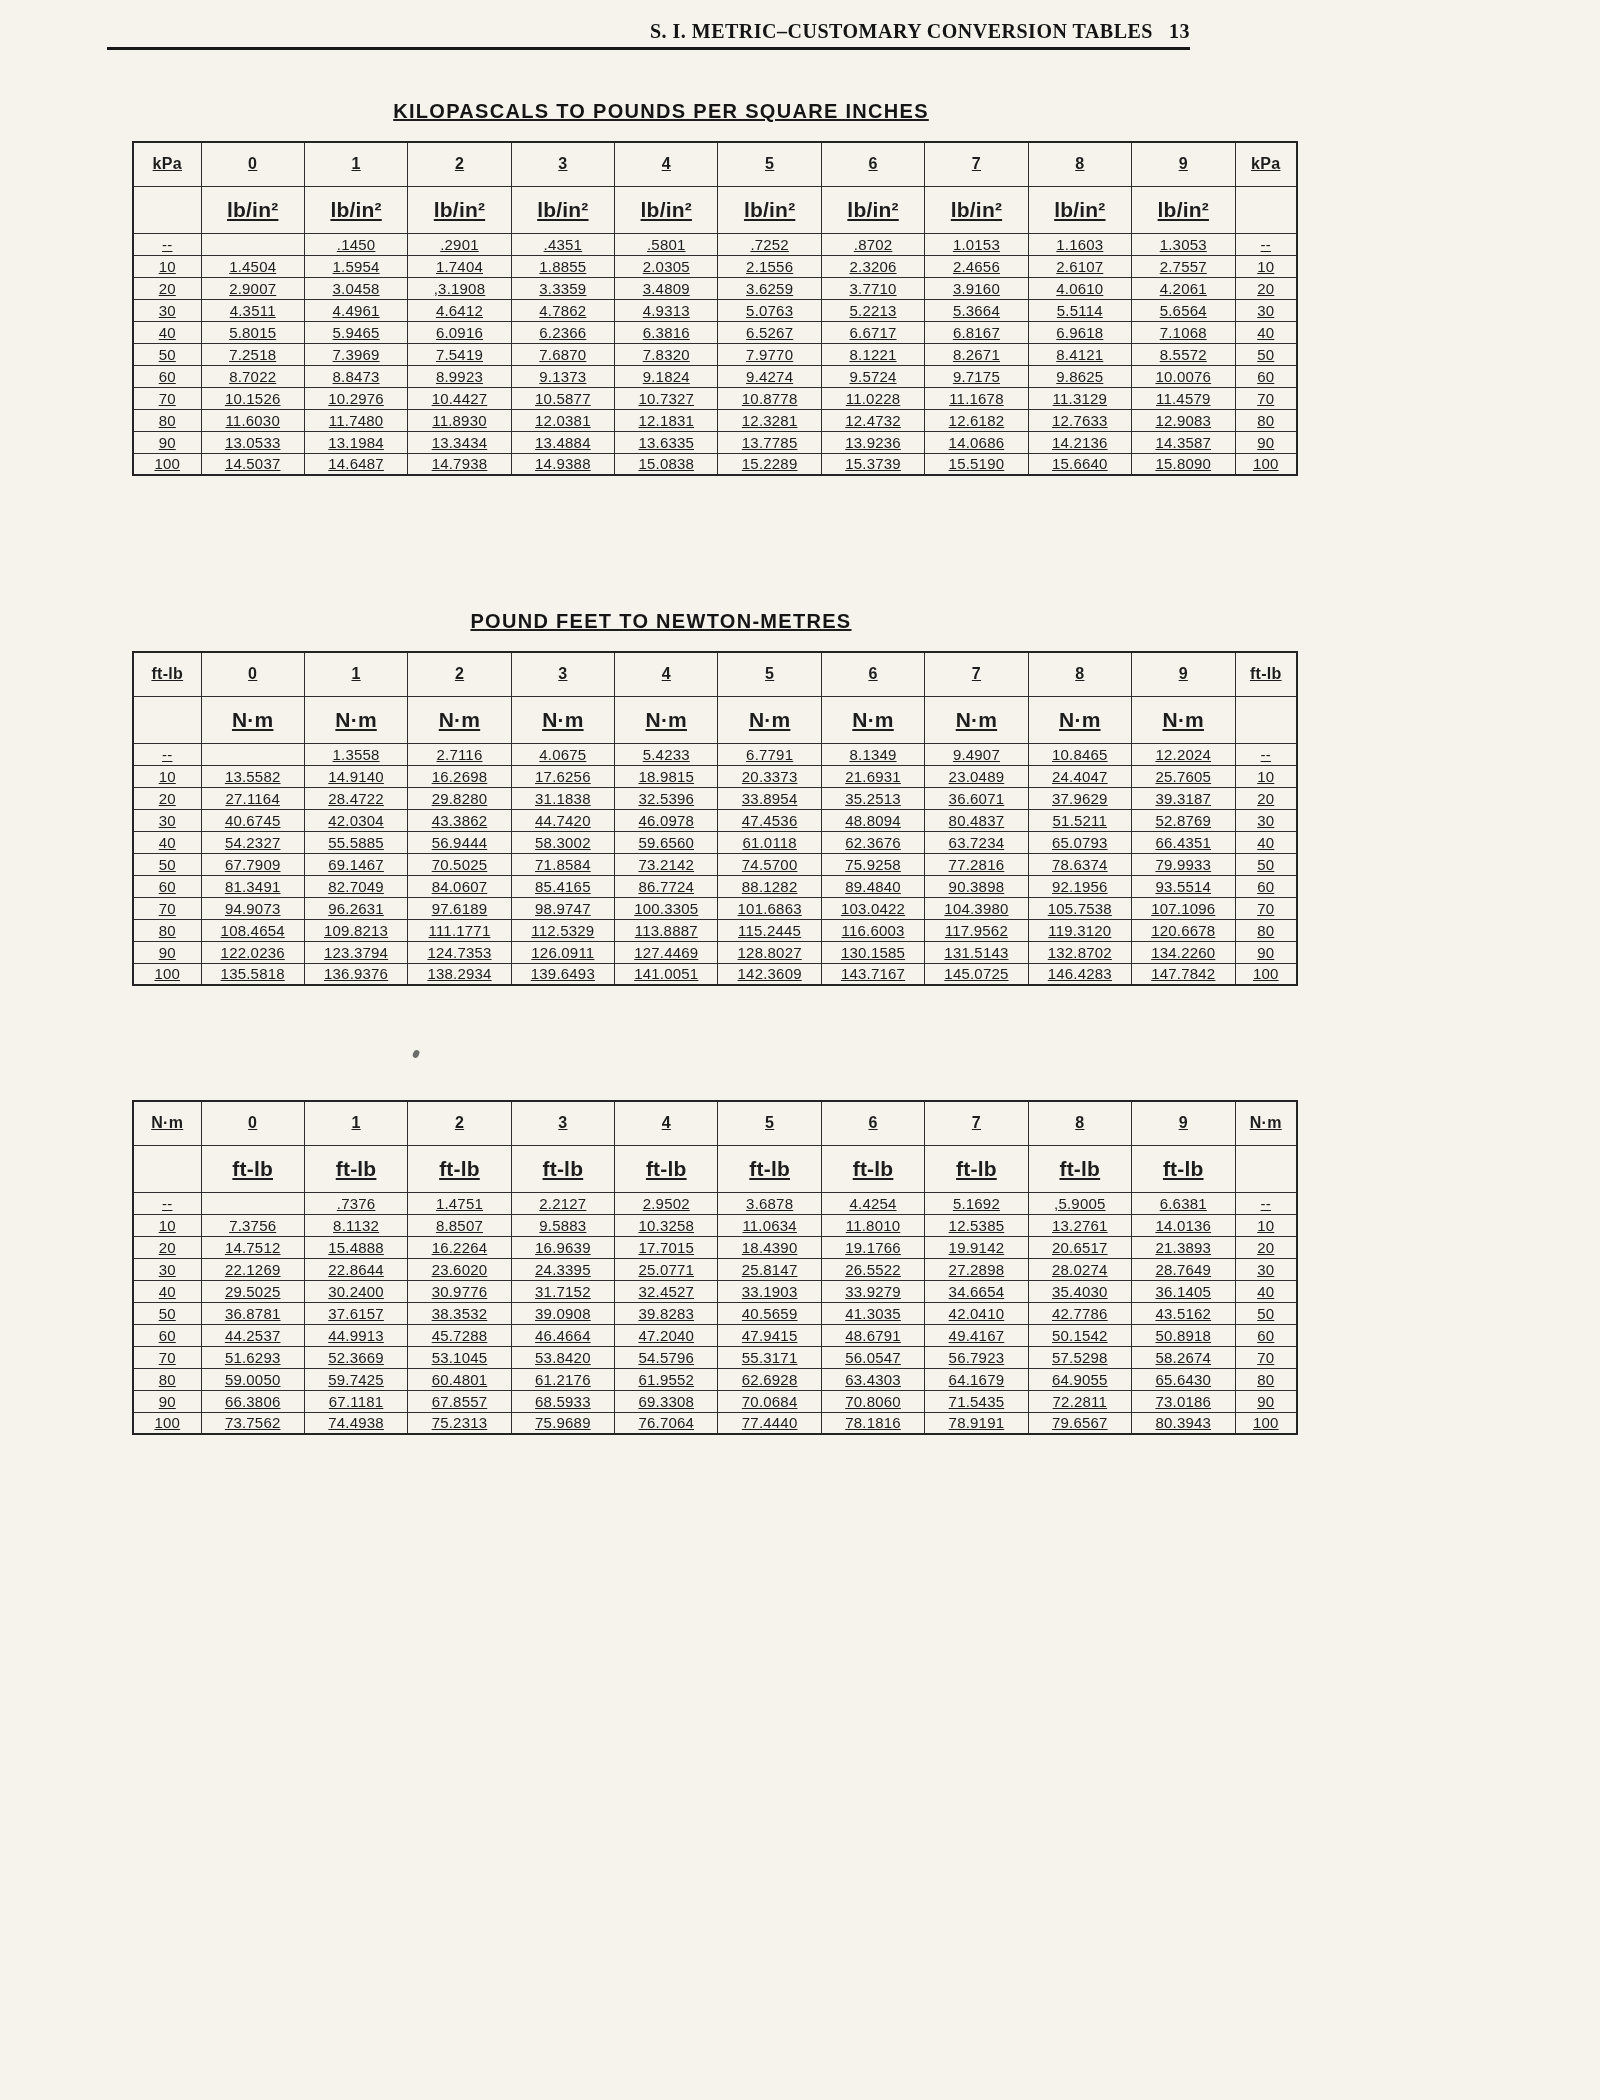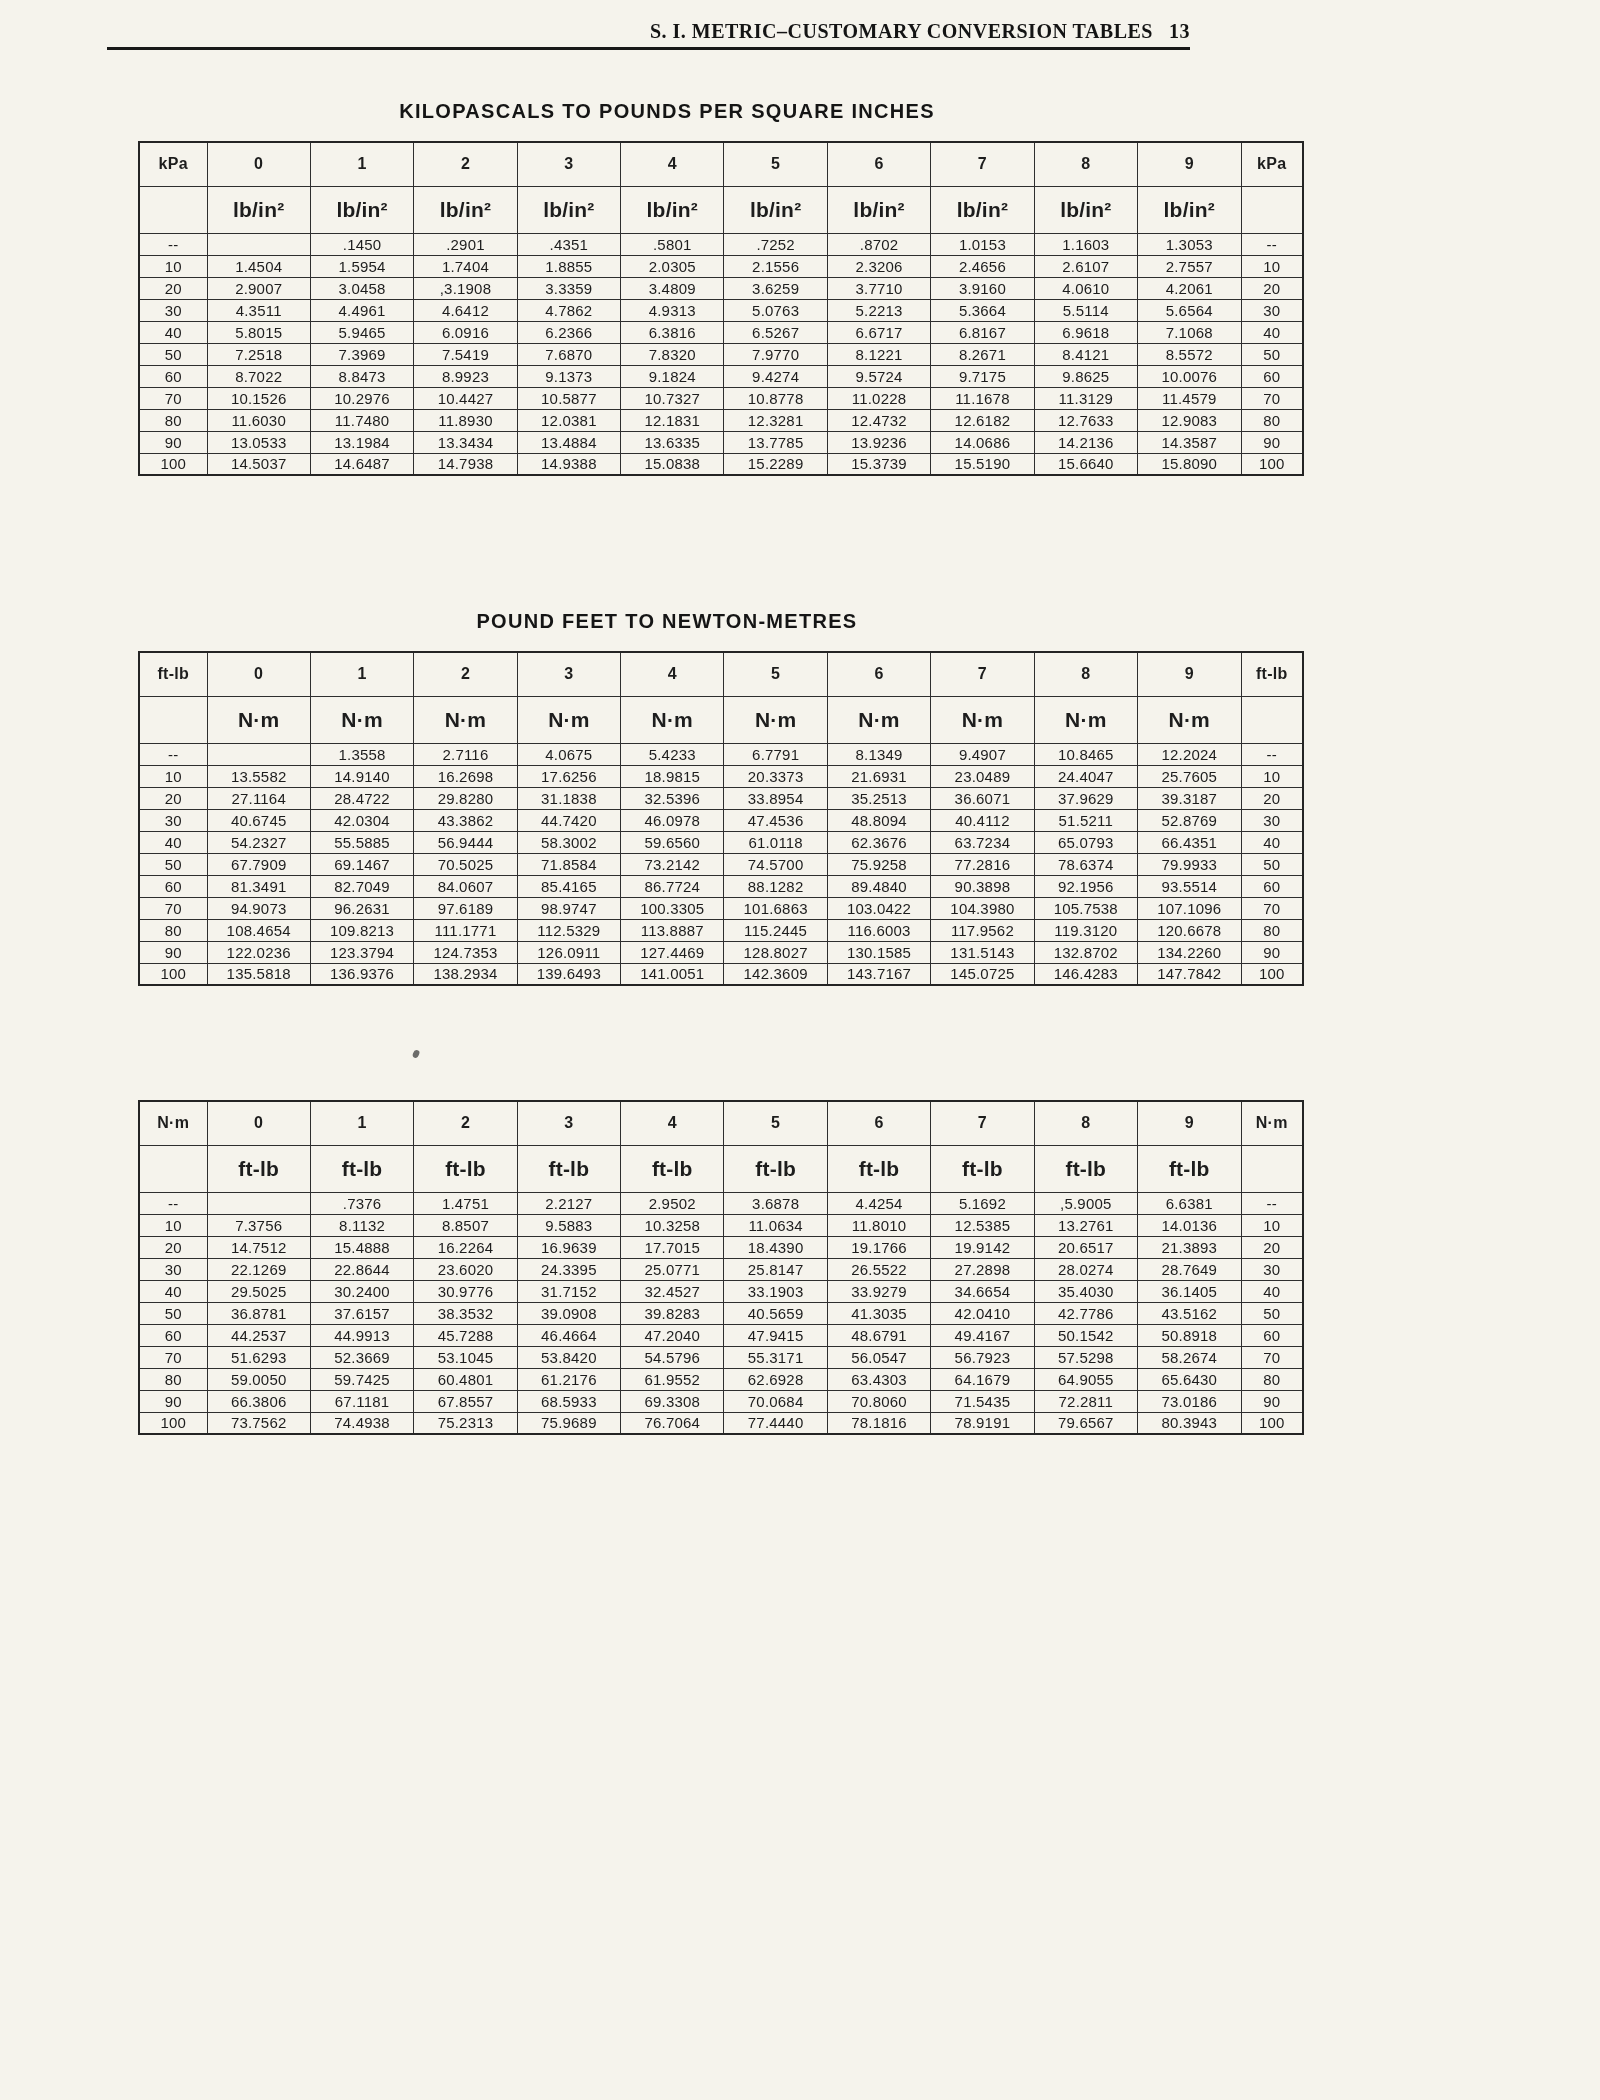--- a/index.html
+++ b/index.html
@@ -16,21 +16,21 @@
     text-align: right;
     font-family: "Liberation Serif", serif;
     font-weight: bold; font-size: 20px; letter-spacing: .5px;
     color: #141414;
   }
   .pageno { margin-left: 16px; }
   .head-rule {
     position: absolute; top: 47px; left: 107px; width: 1083px; height: 3px;
     background: #181818;
   }
-  .tbl-sec { position: absolute; left: 138px; width: 1058px; }
+  .tbl-sec { position: absolute; left: 132px; width: 1058px; text-decoration: underline; }
   .sec1 { top: 100px; }
   .sec2 { top: 610px; }
   .sec3 { top: 1100px; }
   .tbl-title {
     margin: 0 0 18px 0; text-align: center;
     font-size: 20px; font-weight: bold; letter-spacing: 1.3px;
     color: #151515;
   }
   table.conv {
     border-collapse: collapse; table-layout: fixed;
@@ -363,21 +363,21 @@
           </tr>
           <tr data-name="data-row">
             <th data-name="row-label" class="rowlab">30</th>
             <td data-name="value-cell">40.6745</td>
             <td data-name="value-cell">42.0304</td>
             <td data-name="value-cell">43.3862</td>
             <td data-name="value-cell">44.7420</td>
             <td data-name="value-cell">46.0978</td>
             <td data-name="value-cell">47.4536</td>
             <td data-name="value-cell">48.8094</td>
-            <td data-name="value-cell">40.4112</td>
+            <td data-name="value-cell">80.4837</td>
             <td data-name="value-cell">51.5211</td>
             <td data-name="value-cell">52.8769</td>
             <th data-name="row-label" class="rowlab">30</th>
           </tr>
           <tr data-name="data-row">
             <th data-name="row-label" class="rowlab">40</th>
             <td data-name="value-cell">54.2327</td>
             <td data-name="value-cell">55.5885</td>
             <td data-name="value-cell">56.9444</td>
             <td data-name="value-cell">58.3002</td>

